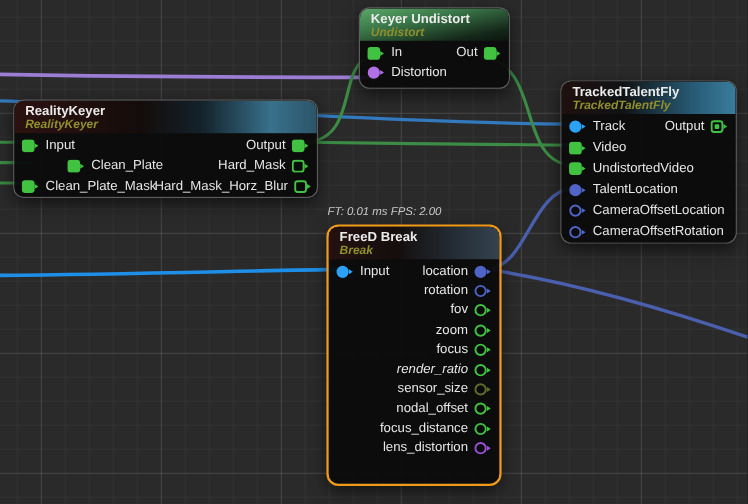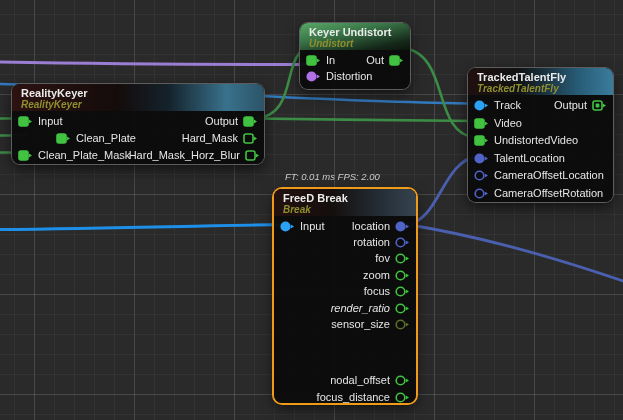--- a/index.html
+++ b/index.html
@@ -48,42 +48,41 @@
   .port-group{display:flex;align-items:center;gap:5px;min-width:0;}
   .port-group.right{margin-left:auto;}
   .port-label{
     color:#e6e6e6;font-size:11px;line-height:11px;white-space:nowrap;
   }
   .port{display:block;flex:0 0 auto;}
   #stats-overlay{
     position:absolute;z-index:3;left:273px;top:171px;
     color:#c9c9c9;font-size:9.5px;font-style:italic;
     white-space:nowrap;
-    margin-left:12px;
   }
 </style>
 </head>
 <body>
 
 <div id="canvas">
   <svg id="wire-layer" width="623" height="420" viewBox="0 0 623 420">
       <path d="M0,62 C110,64 230,64.5 312,64.5" fill="none" stroke="#9b7dd4" stroke-width="3" stroke-linecap="round"></path>
       <path d="M0,84 C160,89 320,102 477,103.5" fill="none" stroke="#3279bd" stroke-width="2.7" stroke-linecap="round"></path>
       <path d="M0,118.5 L26,118.5" fill="none" stroke="#3c8c46" stroke-width="2.6" stroke-linecap="round"></path>
       <path d="M0,135.5 L26,135.5" fill="none" stroke="#3c8c46" stroke-width="2.6" stroke-linecap="round"></path>
       <path d="M0,152.5 L26,152.5" fill="none" stroke="#3c8c46" stroke-width="2.6" stroke-linecap="round"></path>
       <path d="M256,118.5 C330,119.5 400,120.5 476,121" fill="none" stroke="#3c8c46" stroke-width="2.6" stroke-linecap="round"></path>
       <path d="M256,118.5 C300,114.5 280,52 310,47.5" fill="none" stroke="#3c8c46" stroke-width="2.6" stroke-linecap="round"></path>
       <path d="M402,47.5 C452,54 430,133 476,138" fill="none" stroke="#3c8c46" stroke-width="2.6" stroke-linecap="round"></path>
       <path d="M0,229.5 C110,228.5 210,225.5 286,224.5" fill="none" stroke="#1e8fe8" stroke-width="3" stroke-linecap="round"></path>
       <path d="M407,224.5 C440,220 442,161 478,156" fill="none" stroke="#4a5fae" stroke-width="2.8" stroke-linecap="round"></path>
       <path d="M407,224.5 C480,236 550,256 623,281" fill="none" stroke="#4a5fae" stroke-width="2.8" stroke-linecap="round"></path>
     </svg>
   <div id="node-layer">
-      <div class="node" style="left: 300px; top: 23px; width: 110px; height: 66px;">
+      <div class="node" style="left: 300px; top: 7px; width: 124px; height: 66px;">
         <div class="node-header" style="background: linear-gradient(168deg, rgb(90, 168, 104) 0%, rgb(60, 122, 74) 35%, rgb(21, 41, 26) 80%, rgb(12, 21, 14) 100%);">
           <div class="node-title">Keyer Undistort</div>
           <div class="node-subtitle">Undistort</div>
         </div>
         <div class="node-body">
           <div class="port-row" style="height: 16.5px;">
             <div class="port-group left">
               <svg width="15" height="11" viewBox="0 0 15 11" class="port">
                 <rect x="1" y="1" width="9" height="9" rx="2" fill="#41c341" stroke="#41c341" stroke-width="1.6"></rect>
                 <path d="M10.8,3.4 L14,5.5 L10.8,7.6 Z" fill="#41c341"></path>
@@ -304,21 +303,21 @@
           </div>
           <div class="port-row" style="height: 16.4px;">
             <div class="port-group right">
               <span class="port-label">sensor_size</span>
               <svg width="15" height="11" viewBox="0 0 15 11" class="port">
                 <circle cx="5.5" cy="5.5" r="4.3" fill="#0b0b0b" stroke="#5d6e2a" stroke-width="1.6"></circle>
                 <path d="M10.8,3.4 L14,5.5 L10.8,7.6 Z" fill="#5d6e2a"></path>
               </svg>
             </div>
           </div>
-          <div class="port-row" style="height: 16.4px; margin-top: 40px;">
+          <div class="port-row" style="height: 16.4px;">
             <div class="port-group right">
               <span class="port-label">nodal_offset</span>
               <svg width="15" height="11" viewBox="0 0 15 11" class="port">
                 <circle cx="5.5" cy="5.5" r="4.3" fill="#0b0b0b" stroke="#41c341" stroke-width="1.6"></circle>
                 <path d="M10.8,3.4 L14,5.5 L10.8,7.6 Z" fill="#41c341"></path>
               </svg>
             </div>
           </div>
           <div class="port-row" style="height: 16.4px;">
             <div class="port-group right">

